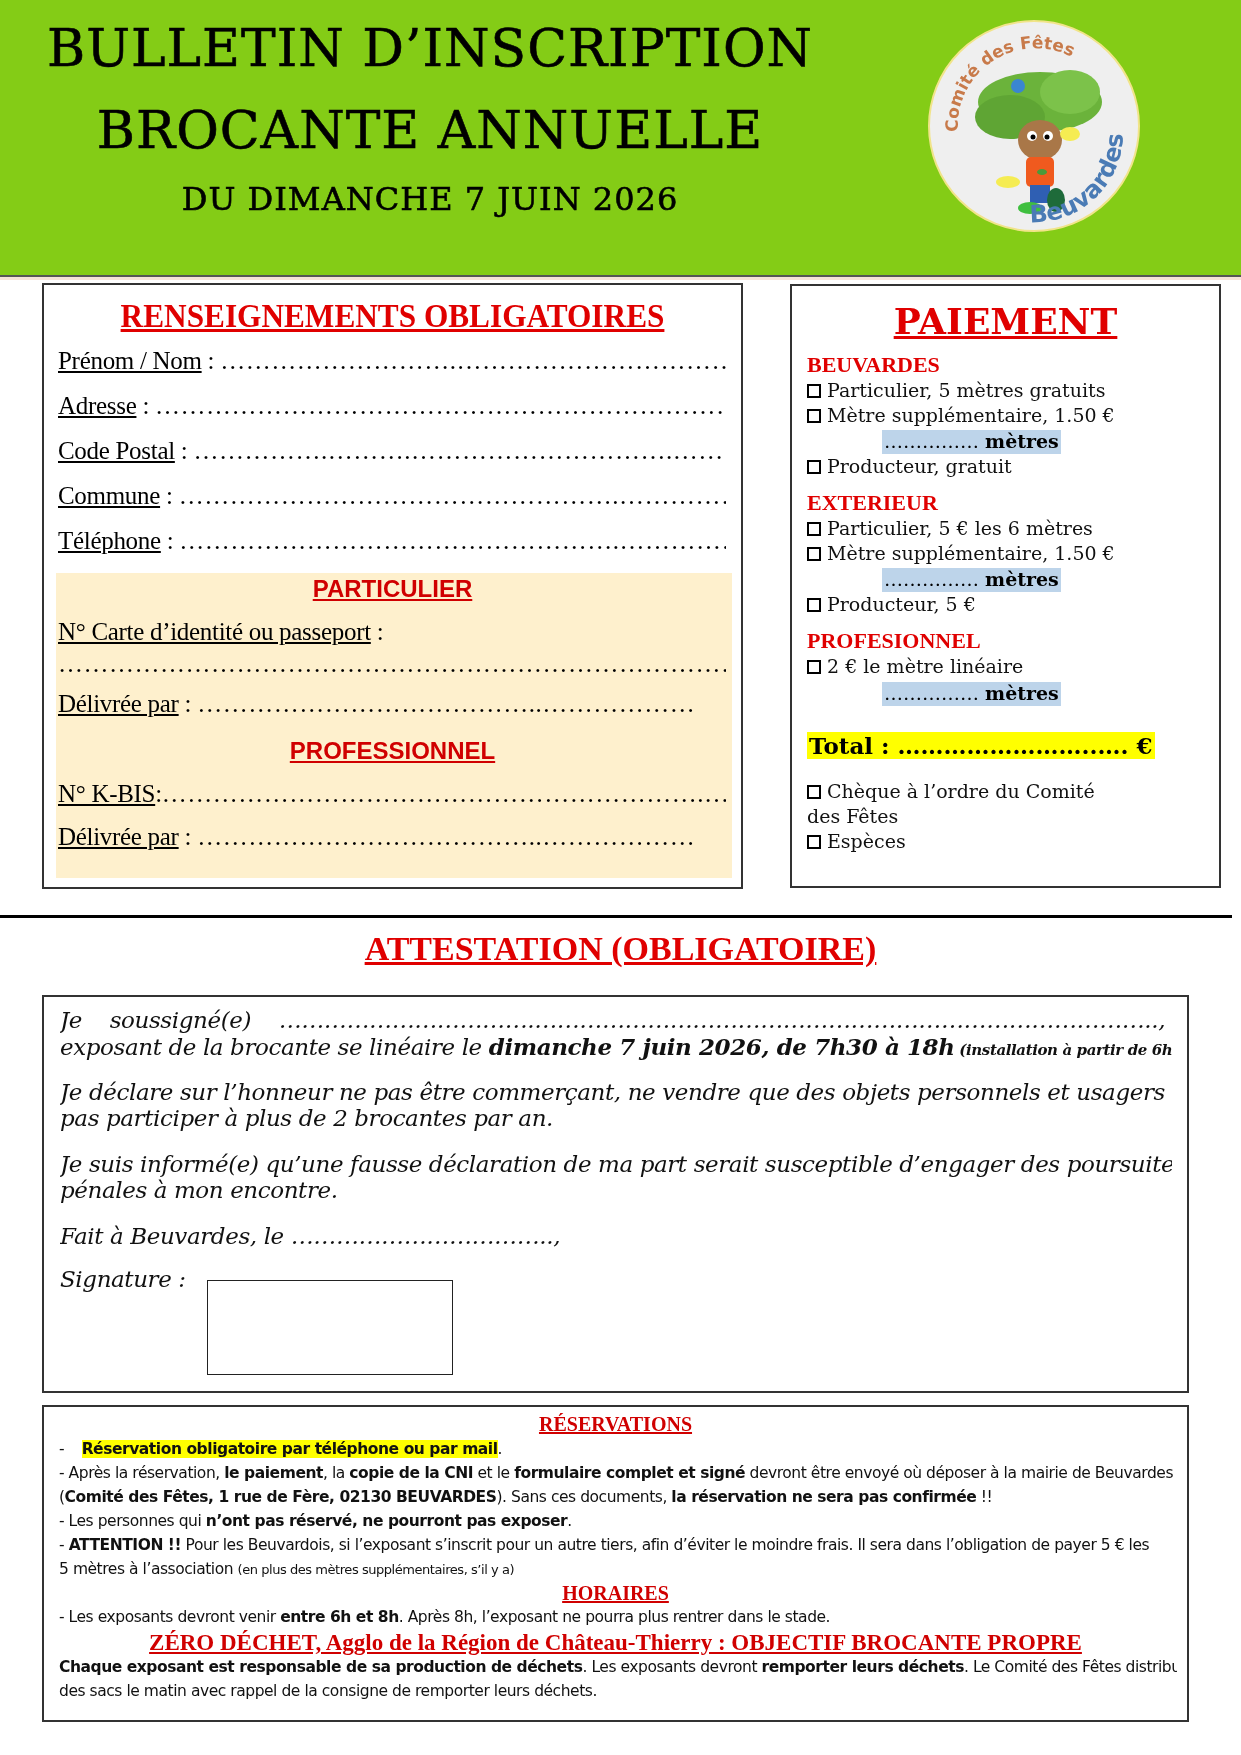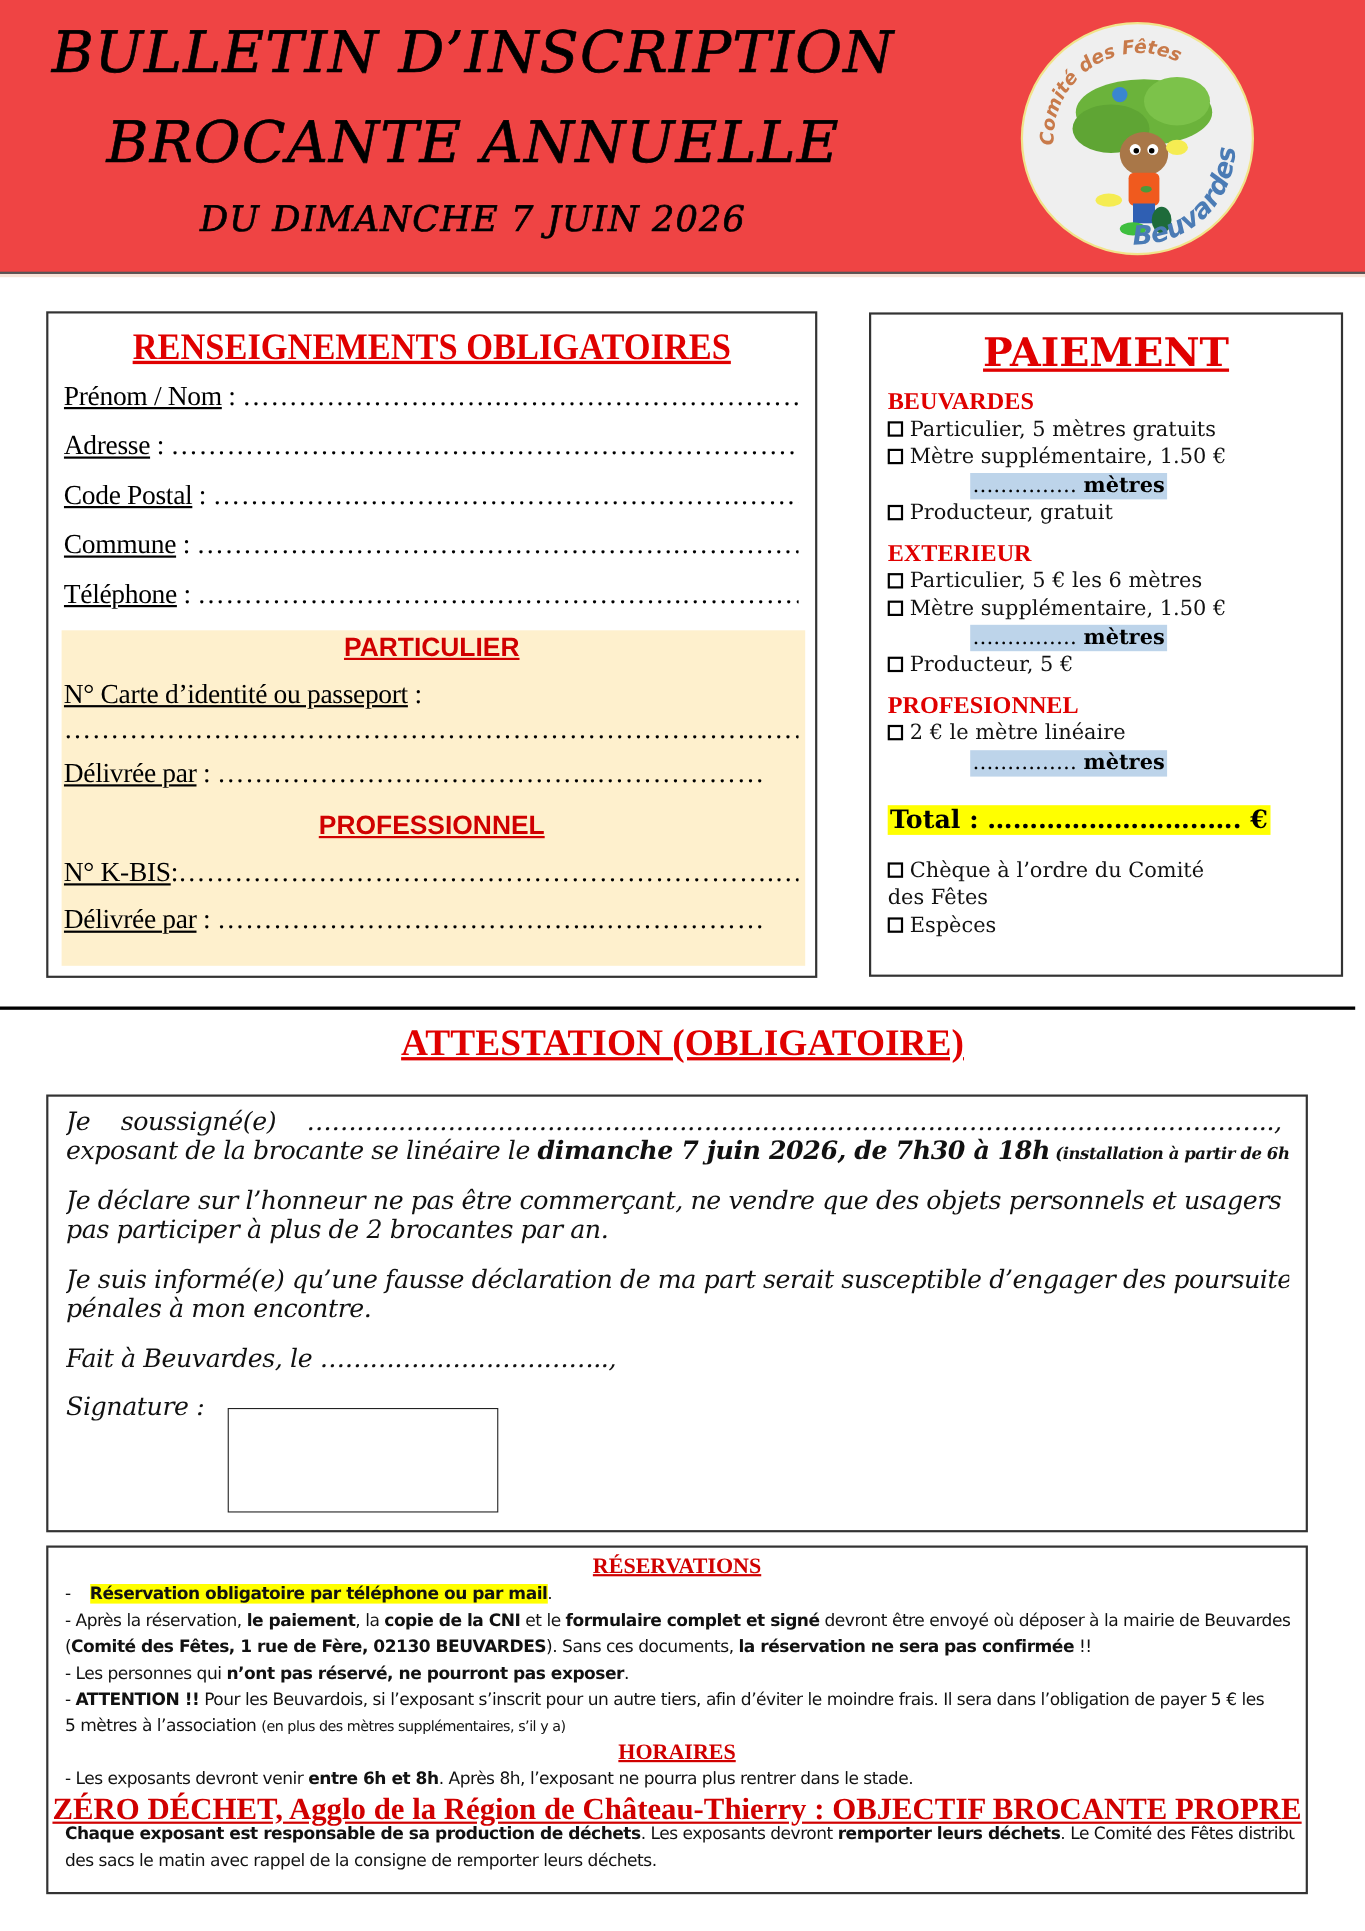--- a/index.html
+++ b/index.html
@@ -1,20 +1,20 @@
 <!DOCTYPE html>
 <html><head>
 <meta charset="utf-8">
 <style>
   * { box-sizing: border-box; margin: 0; padding: 0; }
   html, body { width: 1241px; height: 1755px; background: #ffffff; overflow: hidden; }
   body { position: relative; font-family: "Liberation Serif", "DejaVu Serif", serif; color: #000; }
 
   
-  .header { position: absolute; left: 0; top: 0; width: 1241px; height: 249px; background: #ef4444; border-bottom: 2px solid #555; box-shadow: 0 3px 0 #f6e3d8; font-style: italic; }
+  .header { position: absolute; left: 0; top: 0; width: 1241px; height: 277px; background: #84cc16; border-bottom: 2px solid #555; box-shadow: 0 3px 0 #f6e3d8; }
   .header .title1, .header .title2, .header .subtitle {
     position: absolute; left: 0; width: 860px; text-align: center;
     font-family: "DejaVu Serif", "Liberation Serif", serif; font-weight: normal;
     color: #000; letter-spacing: 1px;
     -webkit-text-stroke: 0.6px #000;
   }
   .header .title1 { top: 18px; font-size: 52px; transform: scaleX(1.0); }
   .header .title2 { top: 100px; font-size: 52px; }
   .header .subtitle { top: 180px; font-size: 32px; }
 
@@ -54,21 +54,21 @@
   .att-line { position: absolute; left: 16px; width: 1112px; font-style: italic; font-size: 23px; font-family: "DejaVu Serif", serif; color: #111; white-space: nowrap; overflow: hidden; letter-spacing: -0.4px; }
   .att-line .small { font-size: 15px; font-weight: bold; }
   .sig-box { position: absolute; left: 163px; top: 283px; width: 246px; height: 95px; border: 1.5px solid #222; background: #fff; }
 
   
   .res-box { left: 42px; top: 1405px; width: 1147px; height: 317px; }
   .res-line { position: absolute; left: 15px; width: 1118px; font-size: 15.5px; font-family: "DejaVu Sans", "Liberation Sans", sans-serif; color: #111; white-space: nowrap; letter-spacing: -0.45px; overflow: hidden; }
   .res-line .hl { background: #ffff00; font-weight: bold; margin-left: 13px; }
   .res-line .sm { font-size: 13px; }
   .res-head { position: absolute; left: 0; width: 100%; text-align: center; color: #d00000; font-weight: bold; text-decoration: underline; font-size: 20px; font-family: "Liberation Serif", serif; }
-  .res-head.big { font-size: 28px; }
+  .res-head.big { font-size: 23px; }
 </style>
 </head>
 <body>
 
 <div class="header">
   <div class="title1">BULLETIN D’INSCRIPTION</div>
   <div class="title2">BROCANTE ANNUELLE</div>
   <div class="subtitle">DU DIMANCHE 7 JUIN 2026</div>
 
   <div class="logo">

